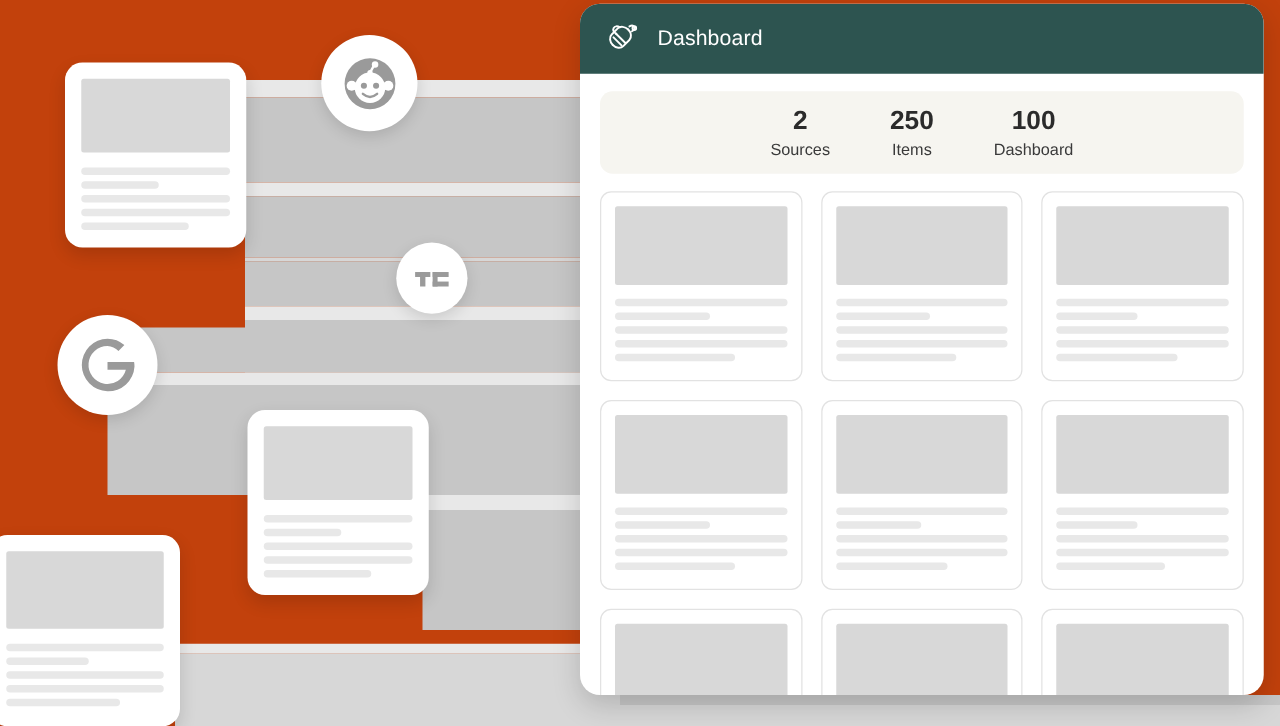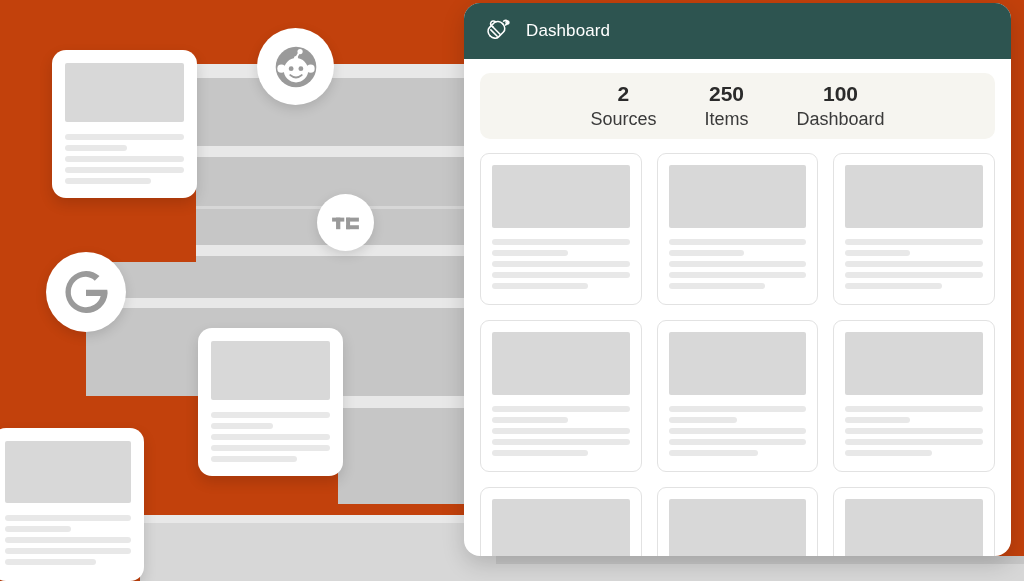--- a/index.html
+++ b/index.html
@@ -110,21 +110,21 @@
     box-sizing: border-box;
   }
   .stat { text-align: center; }
   .stat-value {
     font-size: 21px;
     font-weight: bold;
     color: #2b2b2b;
     line-height: 1.15;
   }
   .stat-label {
-    font-size: 18px;
+    font-size: 13px;
     color: #3a3a3a;
     margin-top: 2px;
   }
 
   #grid {
     margin-top: 14px;
     display: grid;
     grid-template-columns: repeat(3, 1fr);
     gap: 15px;
   }

